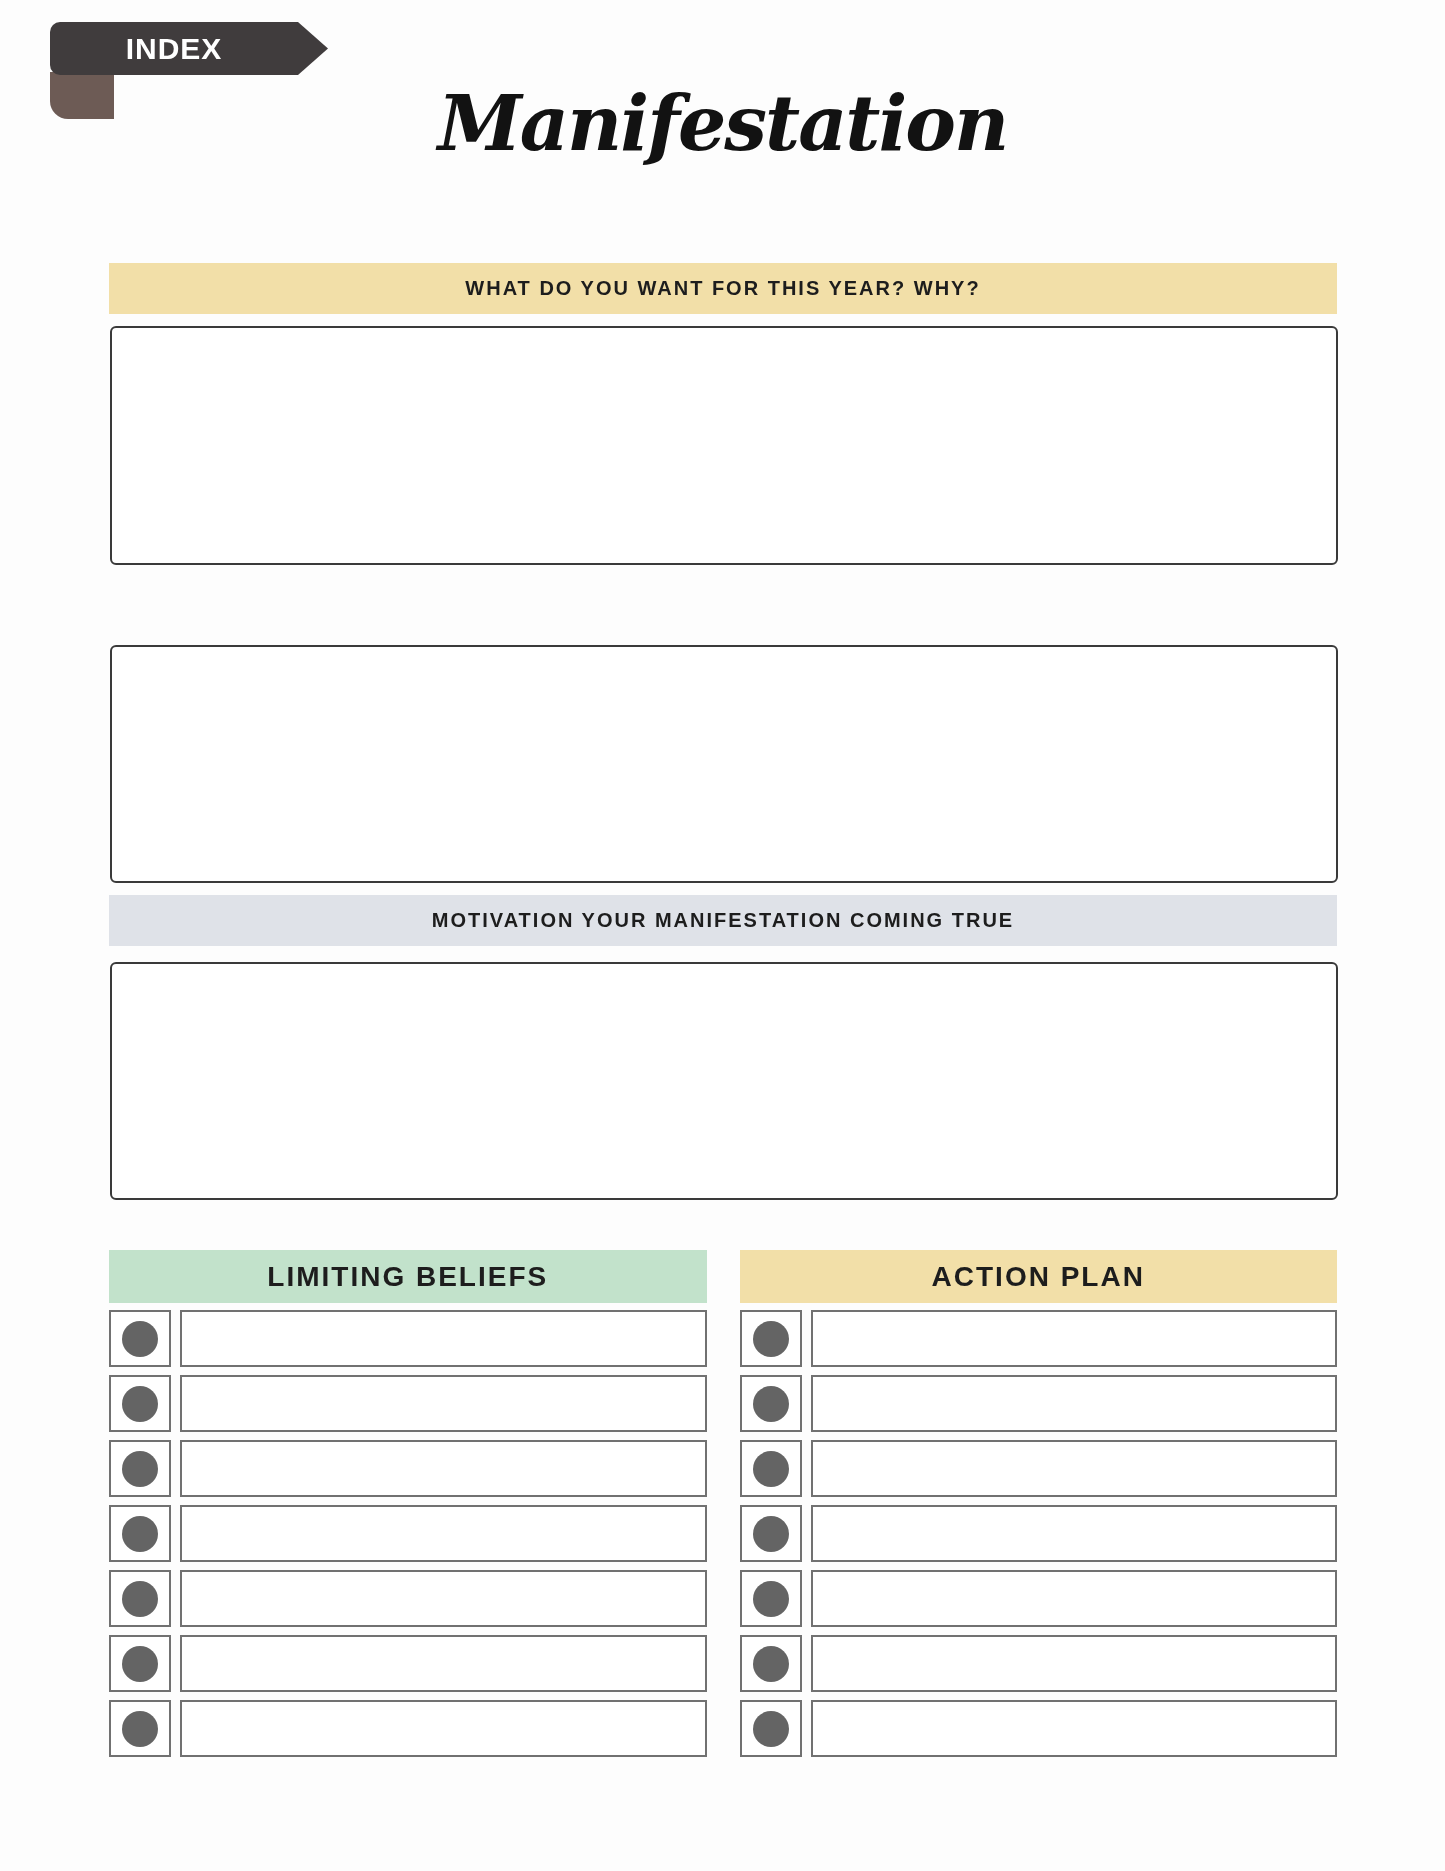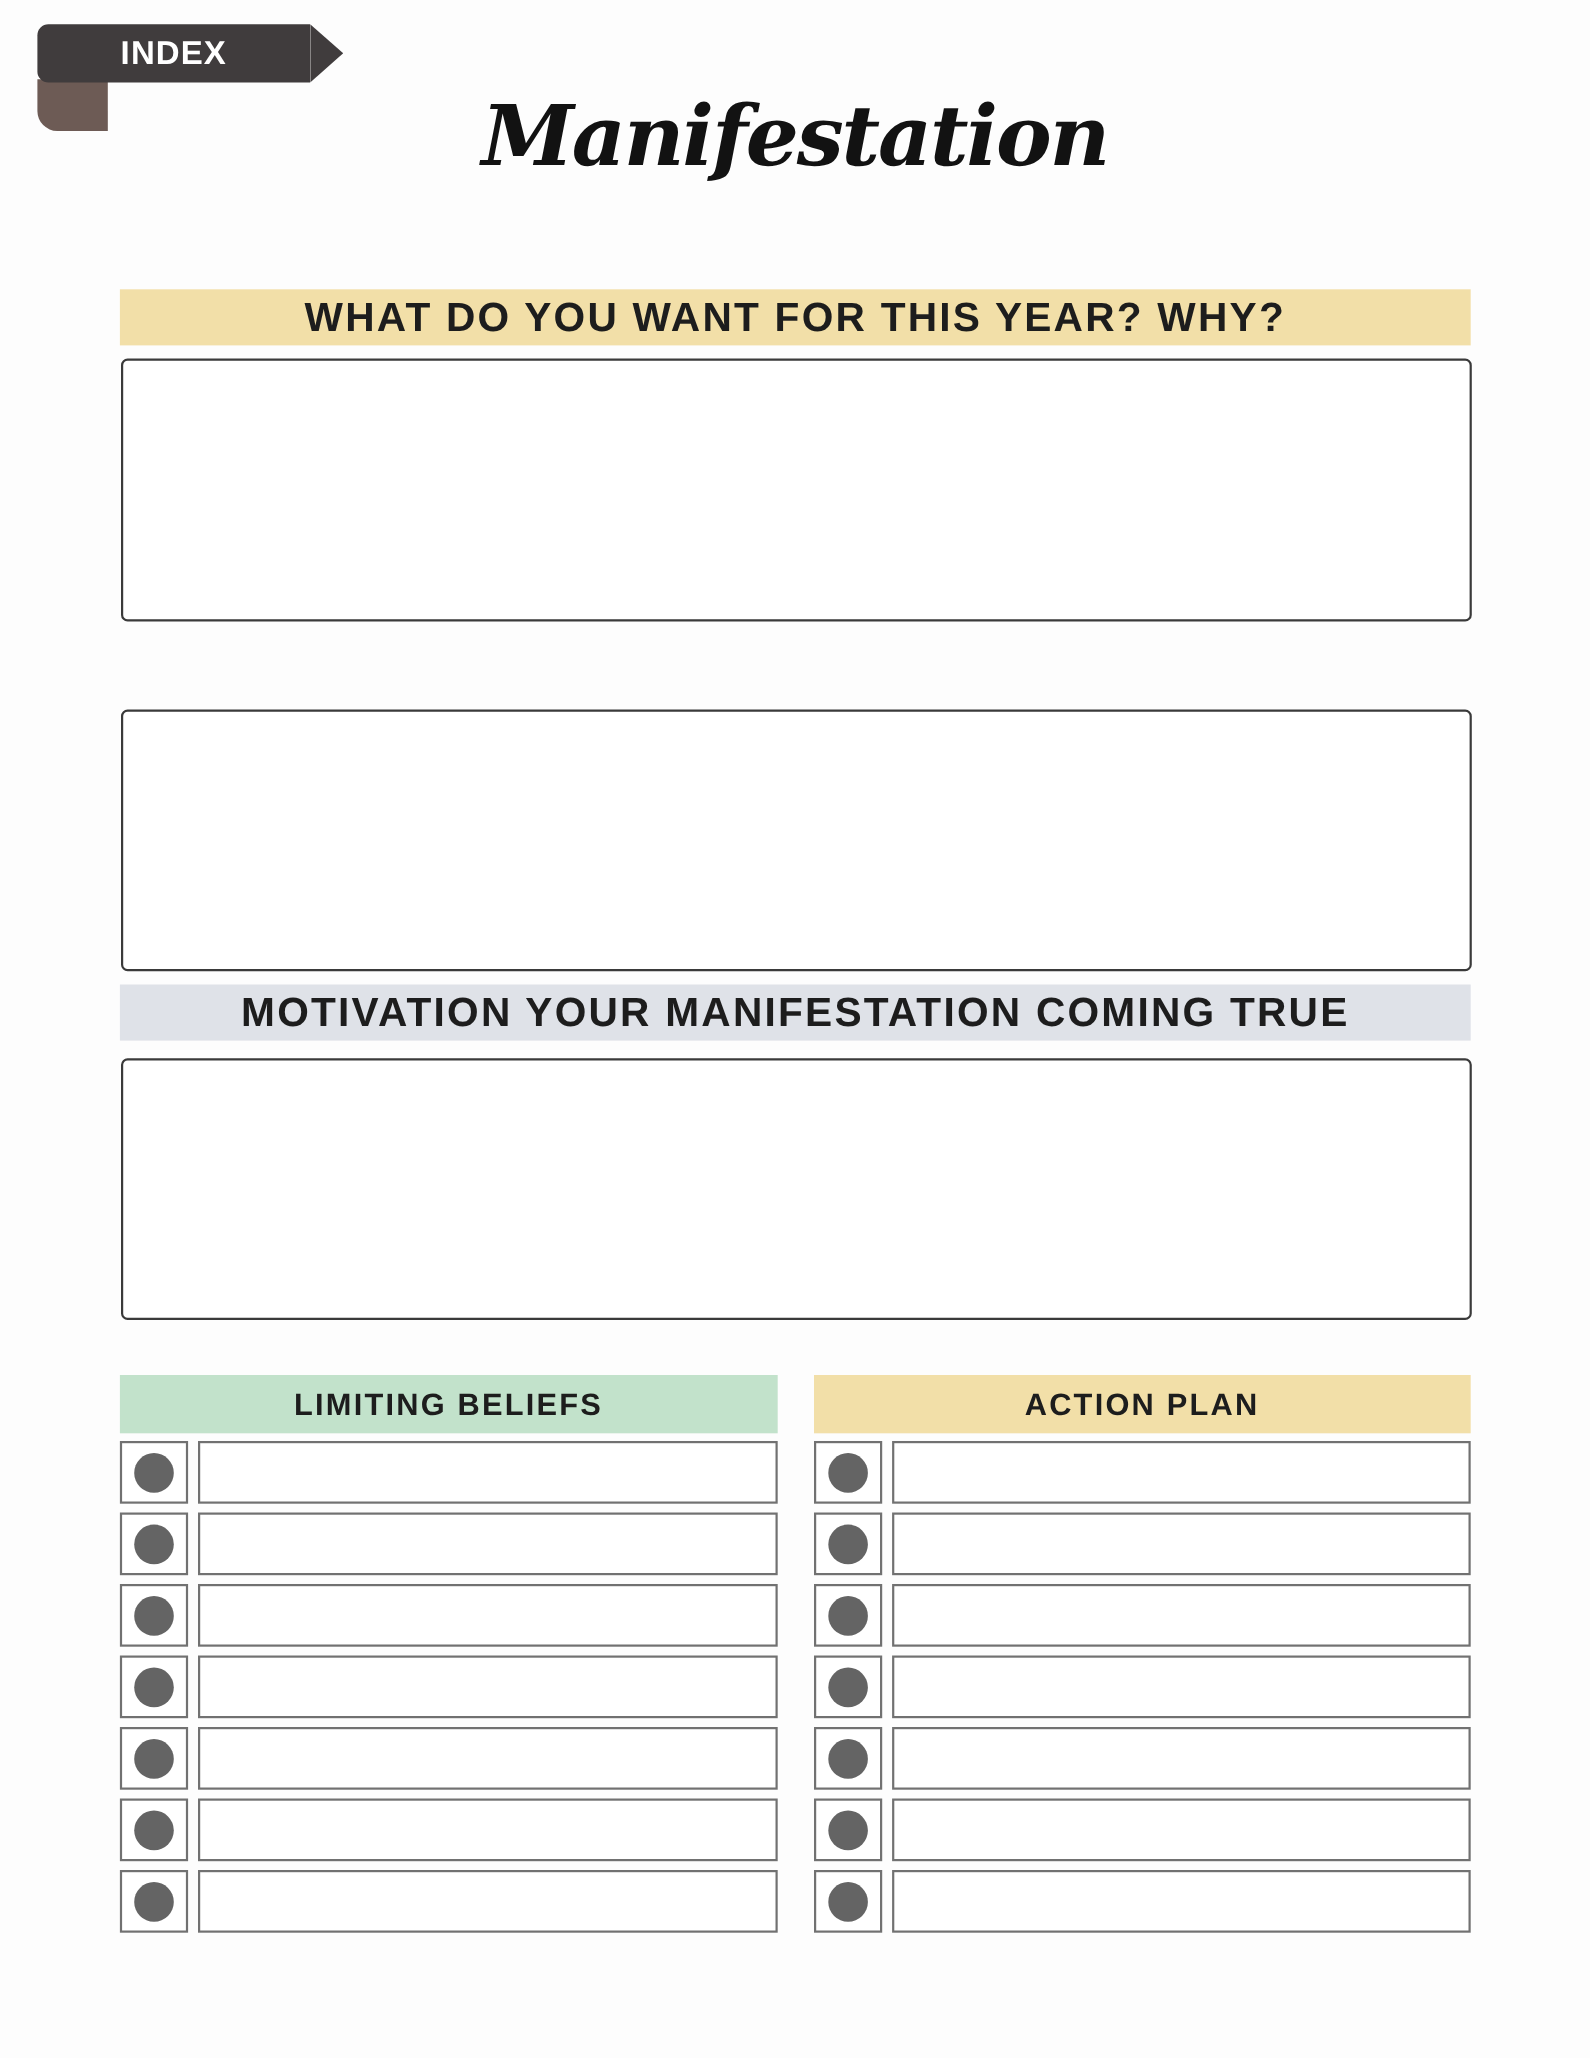--- a/index.html
+++ b/index.html
@@ -8,21 +8,21 @@
   .page {
     position: relative;
     width: 1445px;
     height: 1871px;
     background: #fdfdfd;
     margin: 0 auto;
     overflow: hidden;
   }
 
   
-  .index-wrap { position: absolute; left: 34px; top: 22px; width: 280px; height: 100px; }
+  .index-wrap { position: absolute; left: 50px; top: 22px; width: 280px; height: 100px; }
   .index-fold {
     position: absolute; left: 0; top: 50px;
     width: 64px; height: 47px;
     border-radius: 0 0 0 18px;
     z-index: 0;
   }
   .index-bar {
     position: absolute; left: 0; top: 0; z-index: 1;
     width: 248px; height: 53px;
     border-radius: 10px 0 0 10px;
@@ -49,21 +49,21 @@
     font-size: 76px;
     letter-spacing: -2px;
     color: #121212;
     line-height: 1.2;
   }
 
   
   .section-header {
     position: absolute; left: 109px; width: 1228px; height: 51px;
     display: flex; align-items: center; justify-content: center;
-    font-weight: bold; font-size: 37px; letter-spacing: 2px;
+    font-weight: bold; font-size: 20px; letter-spacing: 2px;
     color: #1d1d1d;
   }
   .section-box {
     position: absolute; left: 110px; width: 1228px;
     background: #ffffff;
     border: 2px solid #3a3a3a;
     border-radius: 6px;
     box-sizing: border-box;
   }
   #sec1-header { top: 263px; }

